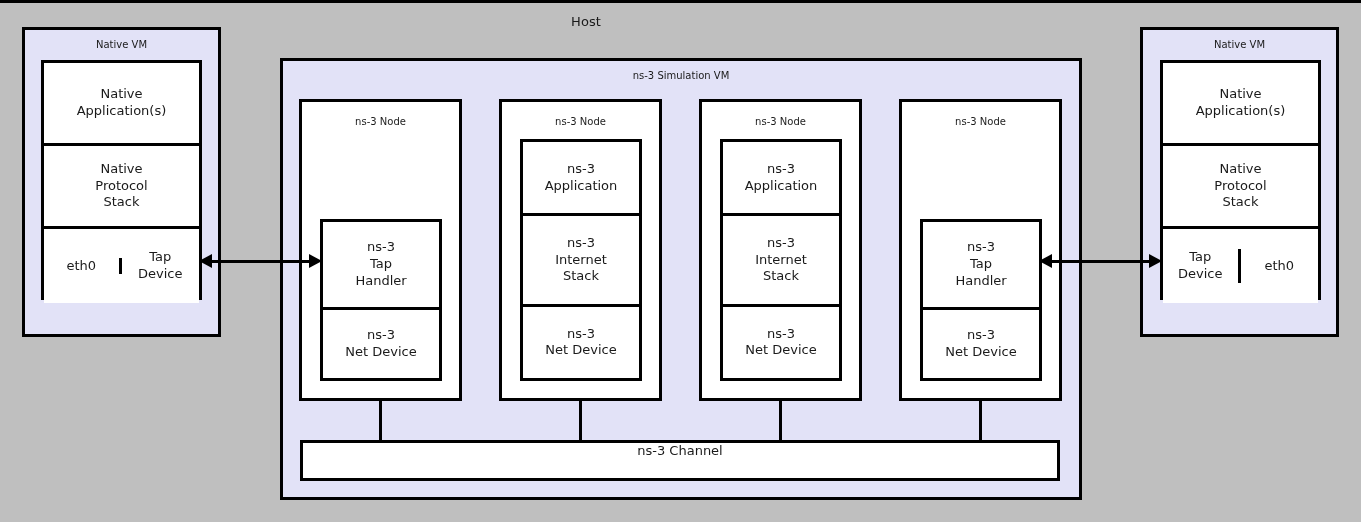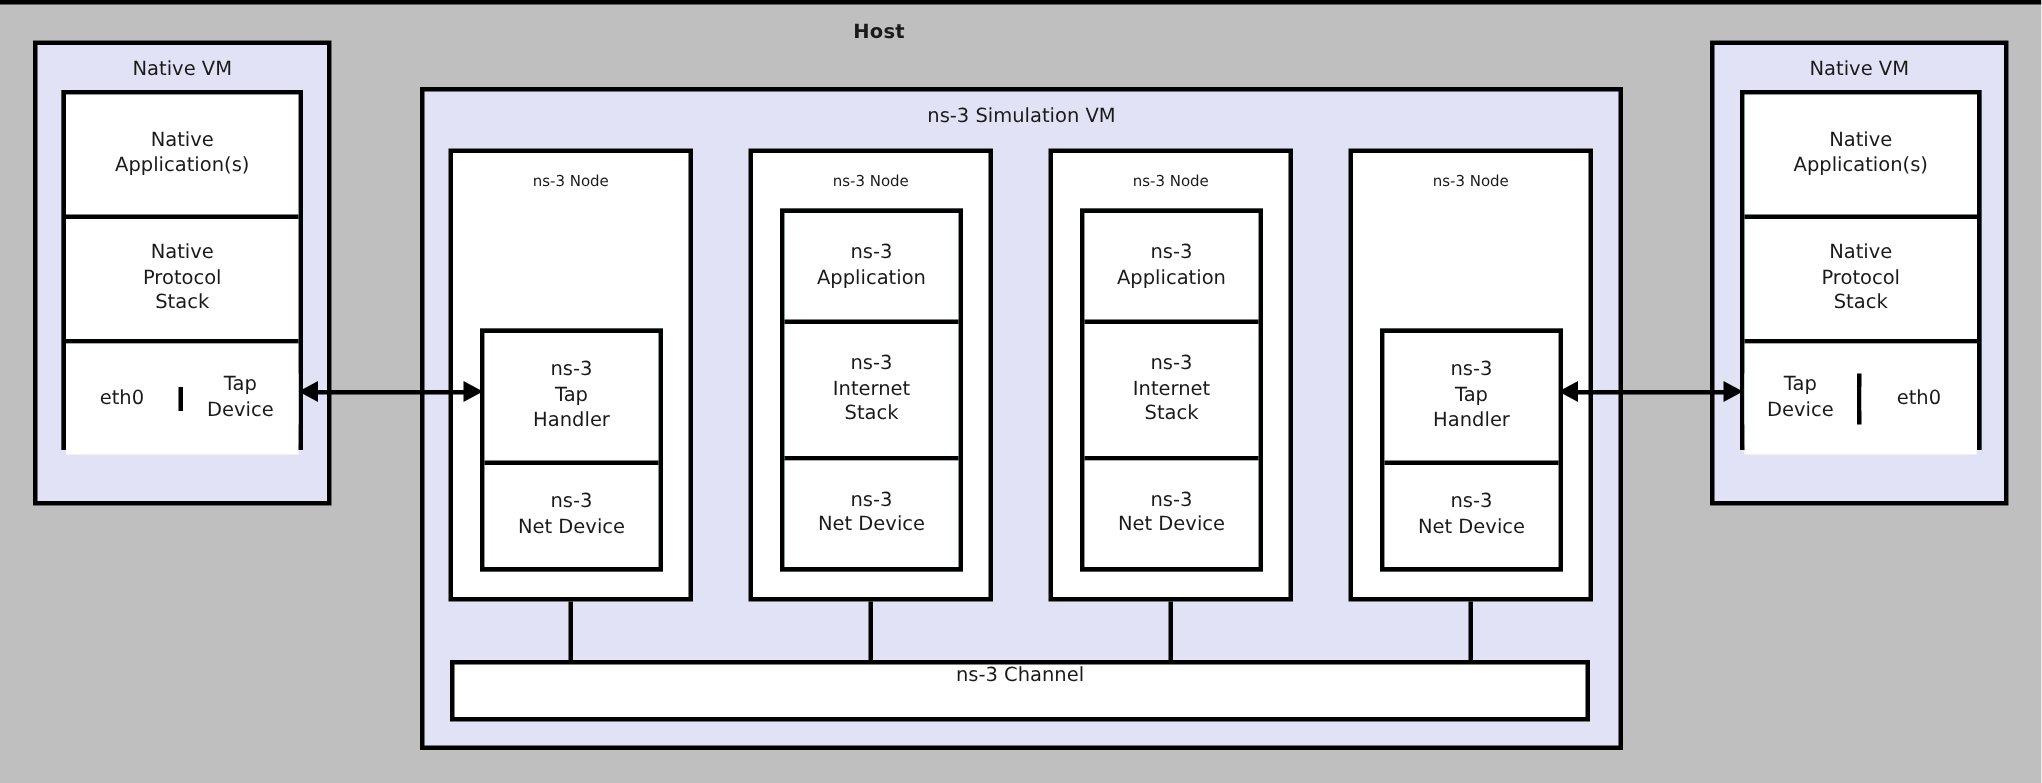--- a/index.html
+++ b/index.html
@@ -33,42 +33,41 @@
   }
   .host-title {
     position: absolute;
     left: 0px;
     top: 11px;
     width: 1172px;
     text-align: center;
     font-size: 13px;
     color: #1a1a1a;
     letter-spacing: 0.1px;
-    font-weight: bold;
   }
 
   
   .vm-box {
     position: absolute;
     background: #e2e2f7;
     border: 3px solid #000000;
     box-sizing: border-box;
   }
   .vm-title {
     position: absolute;
     left: 0;
     top: 9px;
     width: 100%;
     text-align: center;
-    font-size: 13px;
+    font-size: 10px;
     color: #1a1a1a;
   }
   .stack {
     position: absolute;
-    background: #0f766e;
+    background: #84cc16;
     border: 3px solid #000000;
     box-sizing: border-box;
     display: flex;
     flex-direction: column;
   }
   .stack-cell {
     flex: 1 1 auto;
     display: flex;
     align-items: center;
     justify-content: center;

